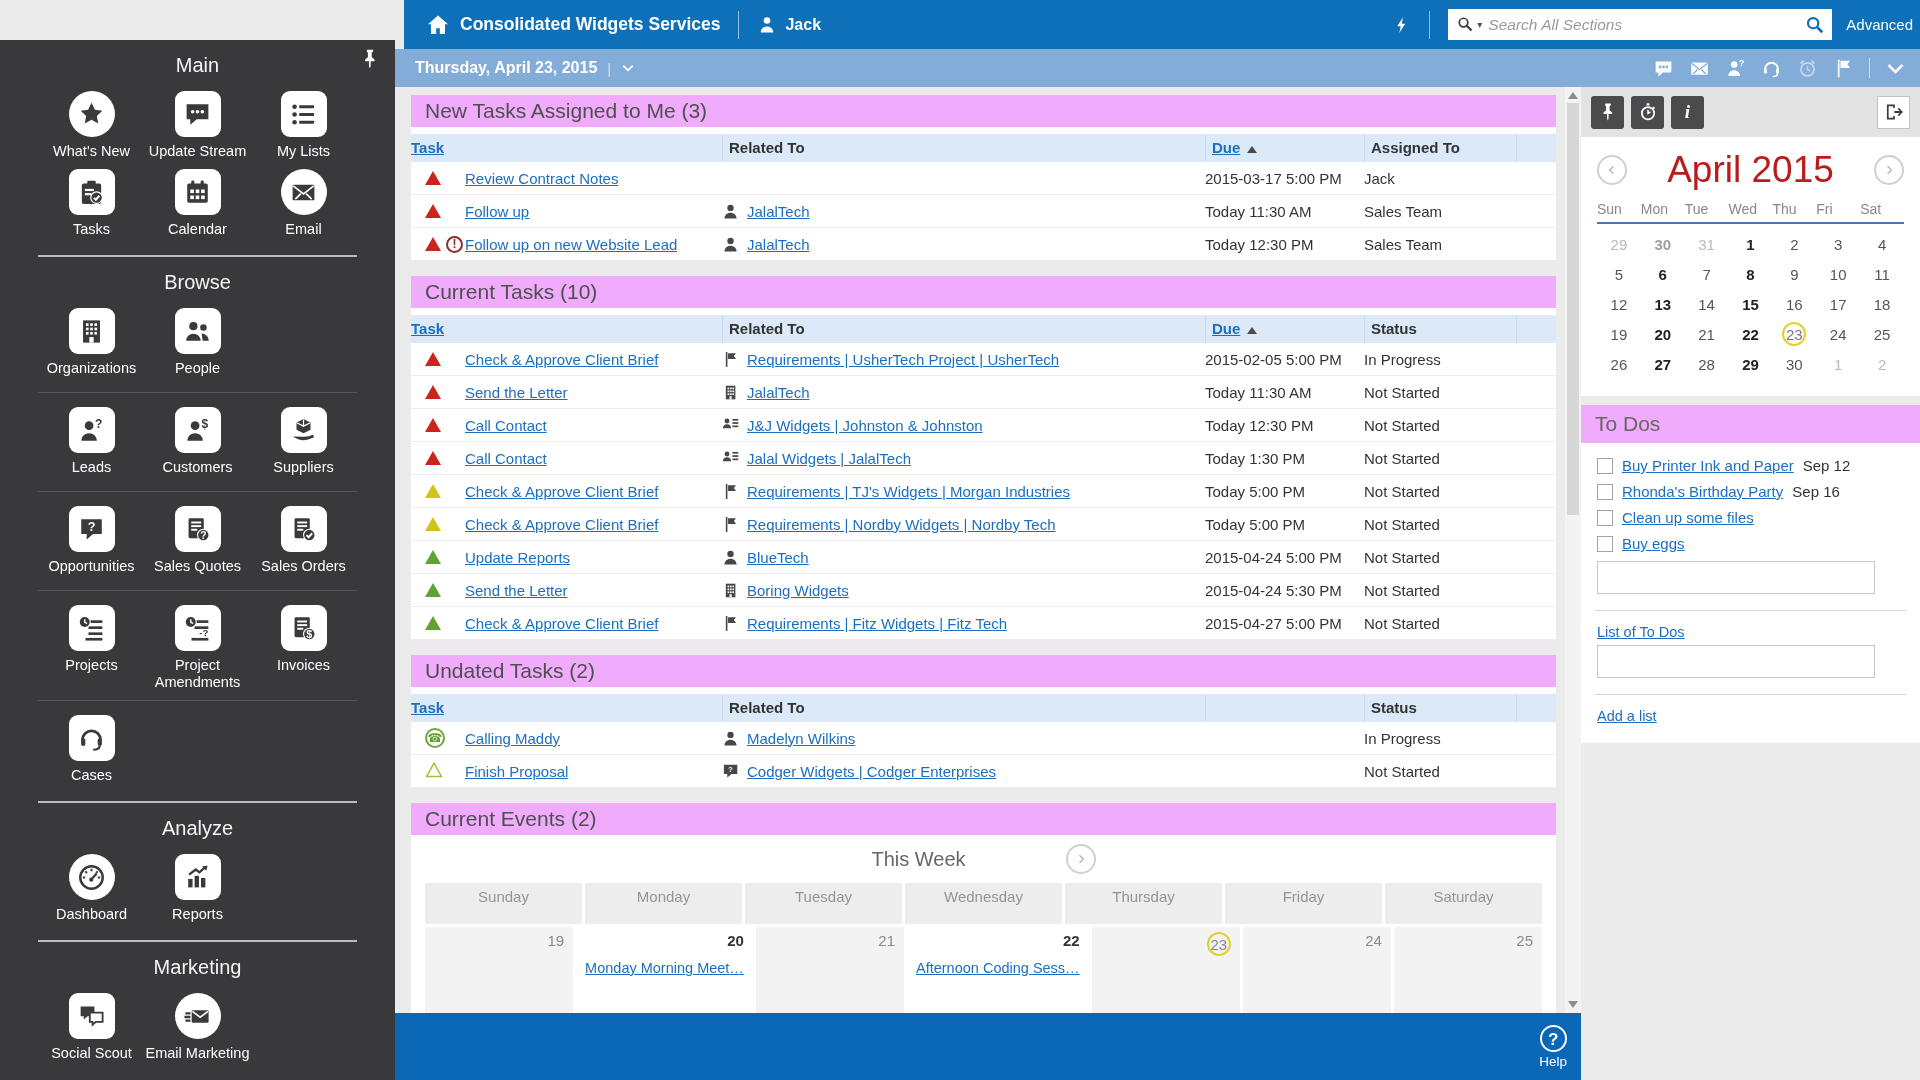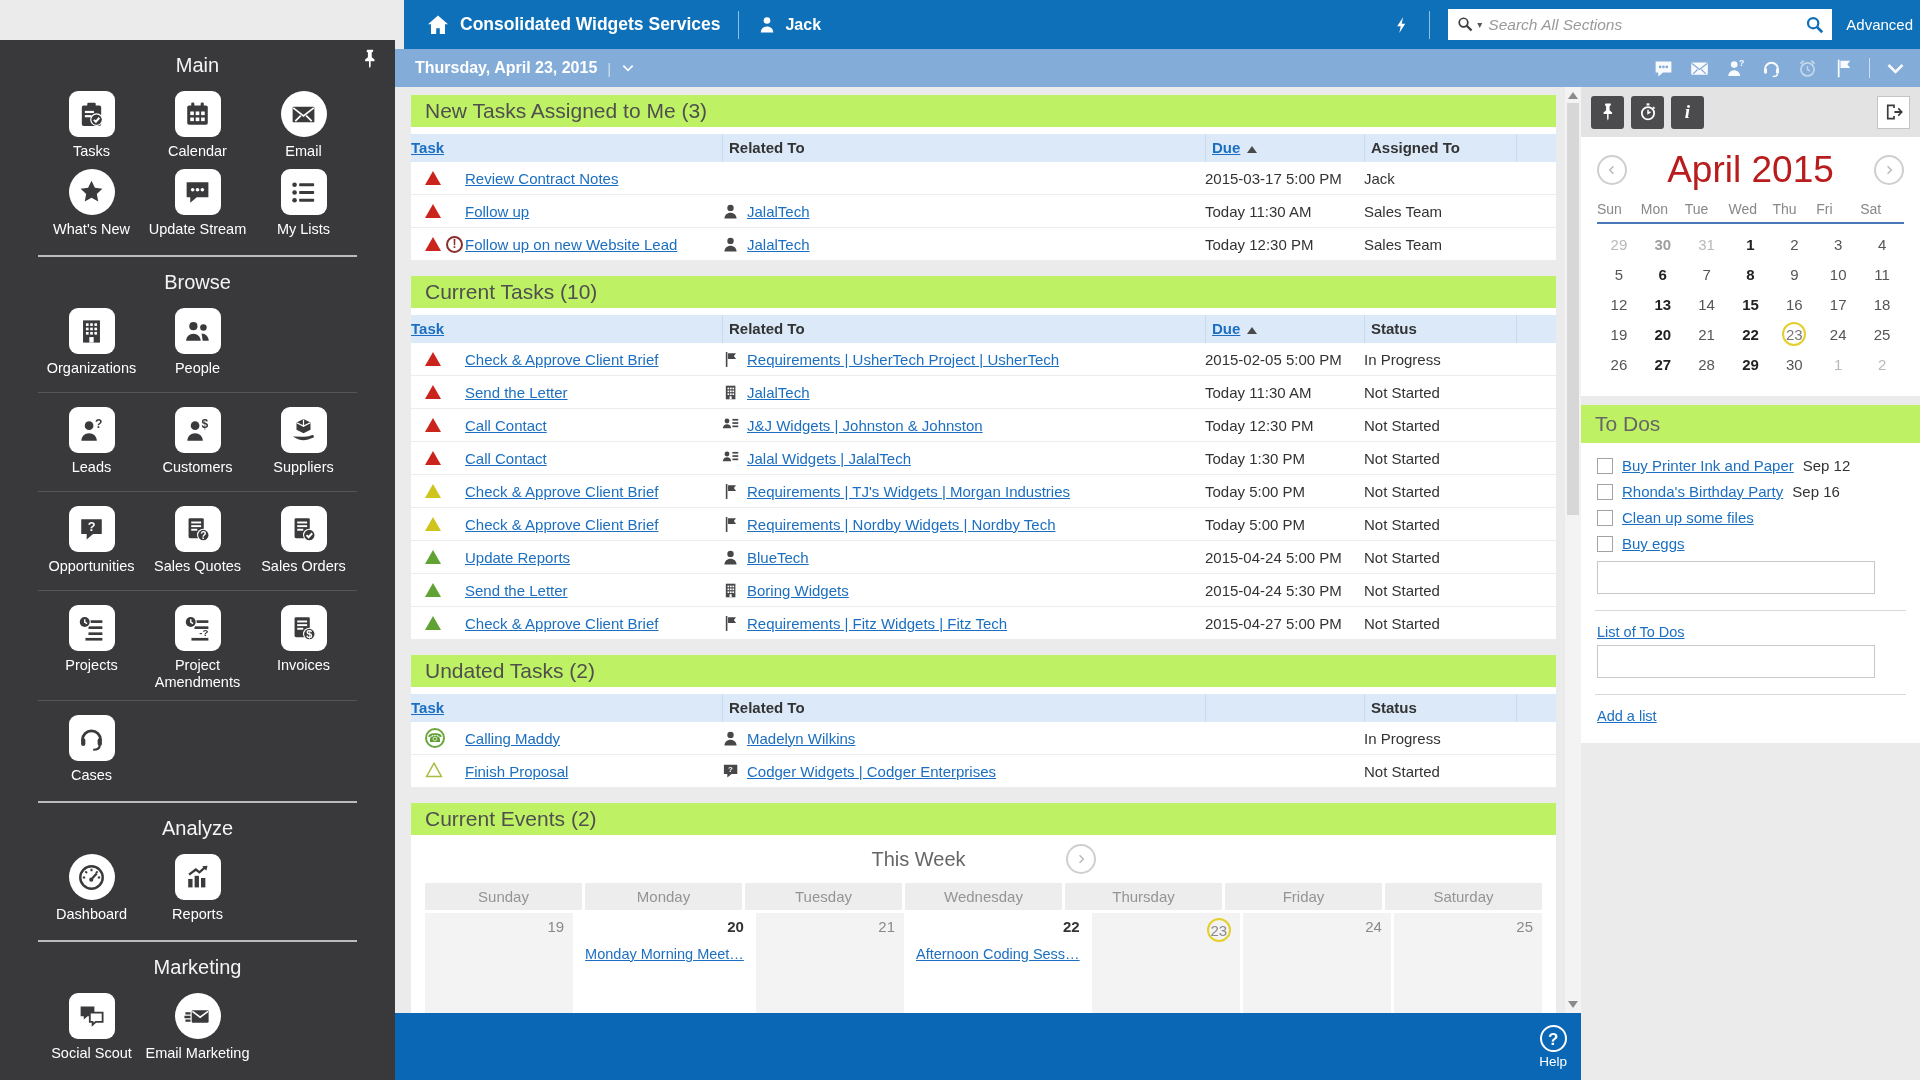--- a/index.html
+++ b/index.html
@@ -50,21 +50,21 @@
   .dchev svg{width:14px;height:14px;stroke:#fff;fill:none;}
   .dicons{display:flex;align-items:center;gap:15px;margin-right:14px;}
   .dicons .ic{width:21px;height:21px;opacity:.95;cursor:pointer;display:flex;}
   .dicons .ic svg{width:21px;height:21px;fill:#fff;}
   .dicons .ic.dim{opacity:.5;}
   .dicons .dsep2{width:1px;height:20px;background:rgba(255,255,255,.6);}
 
   
   .main{position:absolute;left:395px;top:87px;width:1170px;height:926px;overflow:hidden;padding-top:8px;}
   .card{background:#fff;margin:0 0 15px 16px;width:1145px;}
-  .band{background:#bef264;height:32px;line-height:32px;padding-left:14px;font-size:21px;color:#4f4f4f;}
+  .band{background:#f0abfc;height:32px;line-height:32px;padding-left:14px;font-size:21px;color:#4f4f4f;}
   .tgrid{display:grid;grid-template-columns:54px 257px 483px 159px 152px 1fr;align-items:center;}
   .thead{background:#dbe9f8;margin-top:7px;height:28px;font-size:15px;font-weight:bold;color:#333;}
   .thead .hc{padding-left:6px;height:28px;line-height:28px;border-left:1px solid #c9d9ee;}
   .thead .hc.first{grid-column:1/3;padding-left:0;border-left:none;}
   .thead a{font-weight:bold;}
   .sort{display:inline-block;width:0;height:0;border-left:5px solid transparent;border-right:5px solid transparent;border-bottom:7px solid #4a4a4a;margin-left:7px;}
   .trow{height:33px;border-bottom:1px solid #ececec;font-size:15px;color:#333;}
   .pcell{padding-left:14px;display:flex;align-items:center;gap:5px;}
   .tri{width:0;height:0;border-left:8px solid transparent;border-right:8px solid transparent;border-bottom:14px solid #c9251d;}
   .tri.yellow{border-bottom-color:#cfc41c;}
@@ -75,21 +75,21 @@
   .rcell{display:flex;align-items:center;gap:8px;}
   .rcell .ri{display:flex;color:#47474a;}
   .rcell .ri svg{width:17px;height:17px;fill:#47474a;}
 
   
   .weeknav{display:flex;align-items:center;justify-content:center;height:48px;gap:100px;}
   .weeklabel{font-size:20px;color:#666;}
   .navcirc{width:30px;height:30px;border:2px solid #cfcfcf;border-radius:50%;display:flex;align-items:center;justify-content:center;cursor:pointer;}
   .navcirc svg{width:14px;height:14px;stroke:#b9b9b9;fill:none;}
   .week{display:grid;grid-template-columns:repeat(7,1fr);gap:3px;margin:0 14px;}
-  .dayhead{background:#ededed;color:#949494;text-align:center;height:27px;line-height:27px;font-size:15px;}
+  .dayhead{background:#ededed;color:#949494;text-align:center;height:41px;line-height:27px;font-size:15px;}
   .daycell{background:#f3f3f3;height:112px;padding:5px 9px;margin-top:3px;}
   .daycell.on{background:#fff;}
   .daycell .dt{text-align:right;color:#8a8a8a;font-size:15px;height:26px;}
   .daycell.on .dt{color:#333;font-weight:bold;}
   .tring{display:inline-block;width:24px;height:24px;line-height:21px;text-align:center;border:2px solid #e3cf2e;border-radius:50%;color:#8a8a8a;}
   .daycell .ev{display:block;text-align:right;margin-top:2px;font-size:14.5px;white-space:nowrap;overflow:hidden;}
 
   
   .vscroll{position:absolute;left:1565px;top:87px;width:16px;height:926px;background:#f3f3f3;}
   .sarrow{position:absolute;left:3px;width:0;height:0;border-left:5px solid transparent;border-right:5px solid transparent;}
@@ -138,20 +138,54 @@
   <aside class="sidebar">
     <div class="pin">
       <svg viewBox="0 0 24 24">
           <path d="M9 1.8h6.4v2l-1.5 1v5.2l3 2.6v1.8h-4.2v5.4l-.9 2.4-.9-2.4v-5.4H6.7v-1.8l3-2.6V4.8l-1.5-1z"></path>
         </svg>
     </div>
     <div id="sb-sections">
         <div class="sb-title">Main</div>
         <div class="sb-grid">
           <div class="sb-item">
+            <div class="tile circle">
+              <svg viewBox="0 0 24 24">
+                <path d="M12 2.2l2.8 5.9 6.2.8-4.6 4.3 1.2 6.2L12 16.3l-5.6 3.1 1.2-6.2L3 8.9l6.2-.8z"></path>
+              </svg>
+            </div>
+            <div class="lbl">What's New</div>
+          </div>
+          <div class="sb-item">
+            <div class="tile">
+              <svg viewBox="0 0 24 24">
+                <path d="M3 3.5h18v12.4h-9.6L6 20.5v-4.6H3z"></path>
+                <circle cx="8" cy="9.7" r="1.5" fill="#fff"></circle>
+                <circle cx="12" cy="9.7" r="1.5" fill="#fff"></circle>
+                <circle cx="16" cy="9.7" r="1.5" fill="#fff"></circle>
+              </svg>
+            </div>
+            <div class="lbl">Update Stream</div>
+          </div>
+          <div class="sb-item">
+            <div class="tile">
+              <svg viewBox="0 0 24 24">
+                <circle cx="4.6" cy="5.6" r="1.9"></circle>
+                <circle cx="4.6" cy="12" r="1.9"></circle>
+                <circle cx="4.6" cy="18.4" r="1.9"></circle>
+                <rect x="8.4" y="4.3" width="12.4" height="2.6" rx="0.6"></rect>
+                <rect x="8.4" y="10.7" width="12.4" height="2.6" rx="0.6"></rect>
+                <rect x="8.4" y="17.1" width="12.4" height="2.6" rx="0.6"></rect>
+              </svg>
+            </div>
+            <div class="lbl">My Lists</div>
+          </div>
+        </div>
+        <div class="sb-grid">
+          <div class="sb-item">
             <div class="tile">
               <svg viewBox="0 0 24 24">
                 <path d="M5.5 4.5h13A1.5 1.5 0 0 1 20 6v14a1.5 1.5 0 0 1-1.5 1.5h-13A1.5 1.5 0 0 1 4 20V6a1.5 1.5 0 0 1 1.5-1.5z"></path>
                 <rect x="8.5" y="2.3" width="7" height="4.2" rx="1"></rect>
                 <rect x="6.5" y="9" width="7.5" height="1.8" fill="#fff"></rect>
                 <rect x="6.5" y="12.5" width="5.5" height="1.8" fill="#fff"></rect>
                 <circle cx="16.2" cy="16.2" r="5.3" fill="#fff"></circle>
                 <circle cx="16.2" cy="16.2" r="4.3"></circle>
                 <path d="M14 16.4l1.6 1.6 2.9-3.3" stroke="#fff" stroke-width="1.6" fill="none"></path>
               </svg>
@@ -177,54 +211,20 @@
             <div class="lbl">Calendar</div>
           </div>
           <div class="sb-item">
             <div class="tile circle">
               <svg viewBox="0 0 24 24">
                 <rect x="3" y="5.5" width="18" height="13" rx="1"></rect>
                 <path d="M3.5 6.5L12 13.2l8.5-6.7M5.2 17.5l4.6-4.6M18.8 17.5l-4.6-4.6" stroke="#fff" stroke-width="1.4" fill="none"></path>
               </svg>
             </div>
             <div class="lbl">Email</div>
-          </div>
-        </div>
-        <div class="sb-grid">
-          <div class="sb-item">
-            <div class="tile circle">
-              <svg viewBox="0 0 24 24">
-                <path d="M12 2.2l2.8 5.9 6.2.8-4.6 4.3 1.2 6.2L12 16.3l-5.6 3.1 1.2-6.2L3 8.9l6.2-.8z"></path>
-              </svg>
-            </div>
-            <div class="lbl">What's New</div>
-          </div>
-          <div class="sb-item">
-            <div class="tile">
-              <svg viewBox="0 0 24 24">
-                <path d="M3 3.5h18v12.4h-9.6L6 20.5v-4.6H3z"></path>
-                <circle cx="8" cy="9.7" r="1.5" fill="#fff"></circle>
-                <circle cx="12" cy="9.7" r="1.5" fill="#fff"></circle>
-                <circle cx="16" cy="9.7" r="1.5" fill="#fff"></circle>
-              </svg>
-            </div>
-            <div class="lbl">Update Stream</div>
-          </div>
-          <div class="sb-item">
-            <div class="tile">
-              <svg viewBox="0 0 24 24">
-                <circle cx="4.6" cy="5.6" r="1.9"></circle>
-                <circle cx="4.6" cy="12" r="1.9"></circle>
-                <circle cx="4.6" cy="18.4" r="1.9"></circle>
-                <rect x="8.4" y="4.3" width="12.4" height="2.6" rx="0.6"></rect>
-                <rect x="8.4" y="10.7" width="12.4" height="2.6" rx="0.6"></rect>
-                <rect x="8.4" y="17.1" width="12.4" height="2.6" rx="0.6"></rect>
-              </svg>
-            </div>
-            <div class="lbl">My Lists</div>
           </div>
         </div>
         <div class="sb-div bright"></div>
         <div class="sb-title">Browse</div>
         <div class="sb-grid">
           <div class="sb-item">
             <div class="tile">
               <svg viewBox="0 0 24 24">
                 <rect x="5" y="2.8" width="14" height="18.4"></rect>
                 <g fill="#fff">

